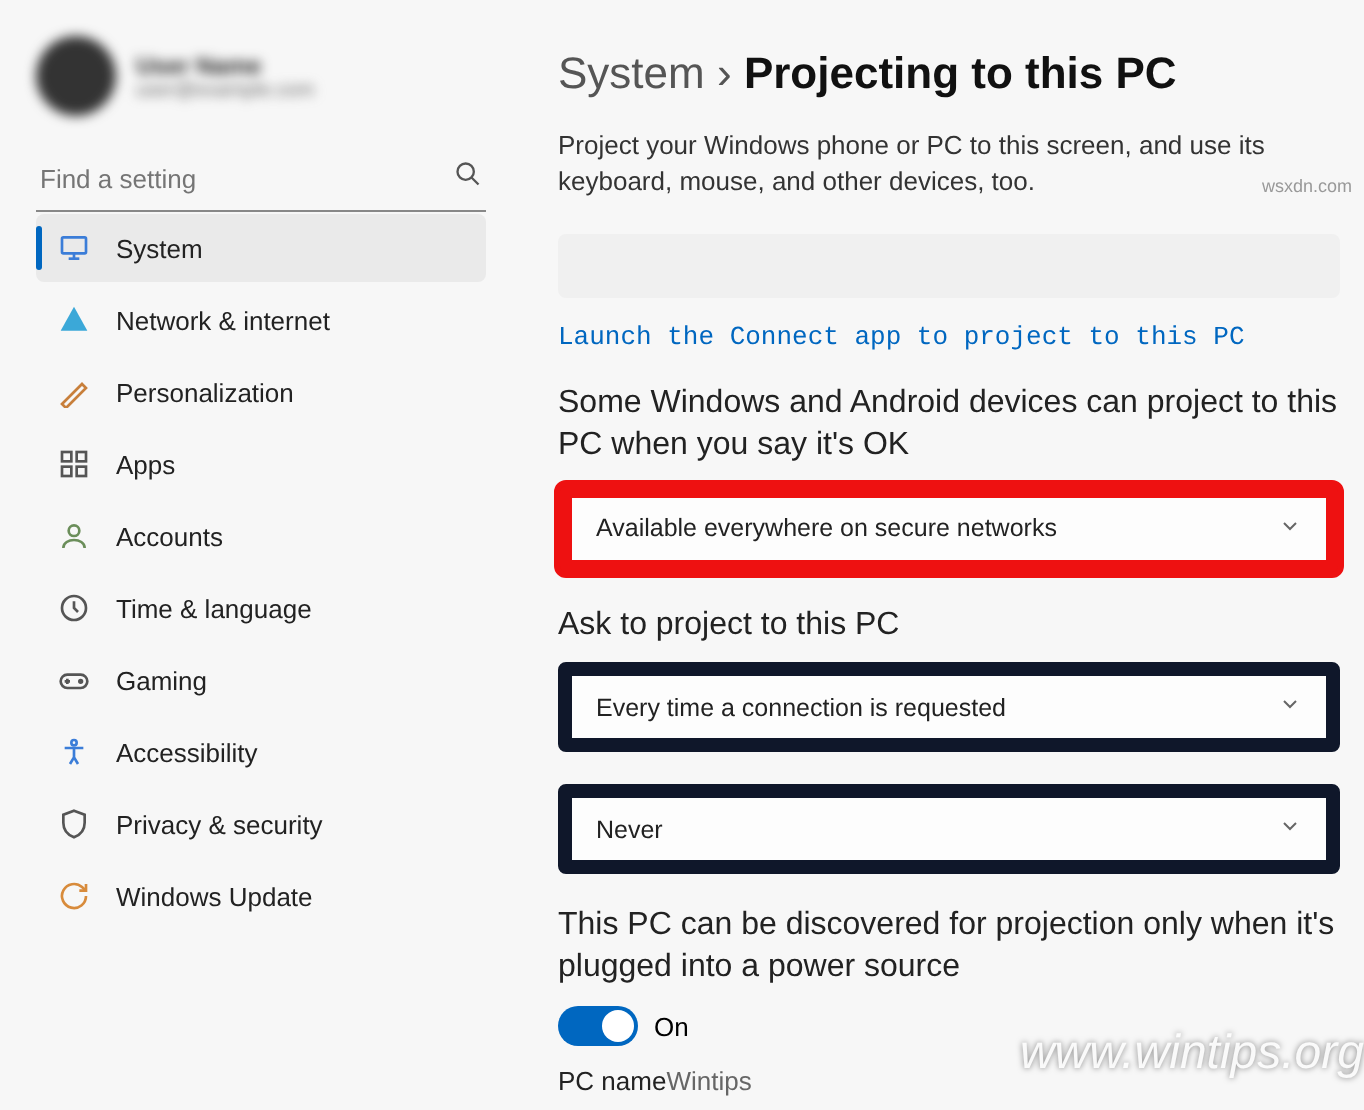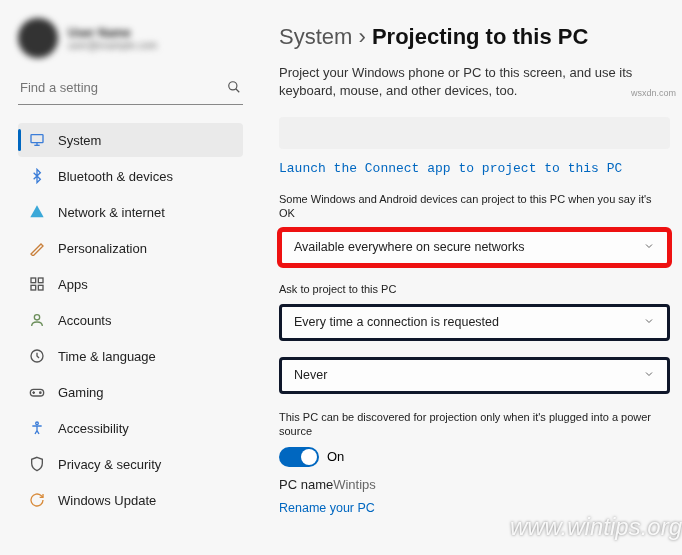--- a/index.html
+++ b/index.html
@@ -4,36 +4,36 @@
   <style>
     * { box-sizing: border-box; margin: 0; padding: 0; font-family: "Segoe UI", -apple-system, sans-serif; }
     body { width: 682px; height: 555px; background: #f7f7f7; overflow: hidden; position: relative; }
     .container { display: flex; height: 100%; }
     .sidebar { width: 255px; padding: 18px 12px 0 18px; flex-shrink: 0; }
     .profile { display: flex; align-items: center; gap: 10px; margin-bottom: 18px; filter: blur(3px); }
     .avatar { width: 40px; height: 40px; border-radius: 50%; background: #333; }
     .profile-text { font-size: 12px; }
     .profile-name { font-weight: 600; color: #222; }
     .profile-email { color: #666; font-size: 10px; }
-    .search-box { display: flex; align-items: flex-start; border-bottom: 1.5px solid #888; padding: 4px 2px 6px 2px; margin-bottom: 18px; gap: 16px; }
+    .search-box { display: flex; align-items: center; border-bottom: 1.5px solid #888; padding: 4px 2px 6px 2px; margin-bottom: 1px; gap: 16px; }
     .search-box input { border: none; outline: none; background: transparent; font-size: 13px; flex: 1; color: #333; }
     .search-icon { color: #555; }
     .nav { list-style: none; }
     .nav li { display: flex; align-items: center; gap: 12px; padding: 8px 10px; border-radius: 4px; font-size: 13px; color: #222; cursor: pointer; margin-bottom: 2px; }
     .nav li.active { background: #eaeaea; position: relative; }
     .nav li.active::before { content: ""; position: absolute; left: 0; top: 6px; bottom: 6px; width: 3px; background: #0067c0; border-radius: 2px; }
     .nav .icon { width: 18px; height: 18px; display: flex; align-items: center; justify-content: center; color: #555; }
     .main { flex: 1; padding: 24px 12px 0 24px; overflow-y: auto; }
     .breadcrumb { font-size: 22px; color: #555; margin-bottom: 14px; }
     .breadcrumb .current { font-weight: 700; color: #111; }
     .description { font-size: 13px; color: #333; margin-bottom: 18px; line-height: 1.35; }
     .info-banner { background: #f0f0f0; border-radius: 4px; height: 32px; margin-bottom: 12px; }
     .link { color: #0067c0; font-size: 13px; display: block; margin-bottom: 16px; cursor: pointer; font-family: Liberation Mono, monospace; }
-    .section-label { font-size: 11px; color: #222; margin-bottom: 8px; line-height: 1.3; }
-    .dropdown { display: flex; align-items: center; justify-content: space-between; border: 3px solid #0f172a; border-radius: 4px; background: #fdfdfd; padding: 8px 12px; font-size: 12.5px; color: #222; margin-bottom: 16px; cursor: pointer; }
+    .section-label { font-size: 16px; color: #222; margin-bottom: 8px; line-height: 1.3; }
+    .dropdown { display: flex; align-items: center; justify-content: space-between; border: 7px solid #0f172a; border-radius: 4px; background: #fdfdfd; padding: 8px 12px; font-size: 12.5px; color: #222; margin-bottom: 16px; cursor: pointer; }
     .dropdown.highlighted { outline: 3px solid #e11; outline-offset: -1px; border-color: #e11; }
     .chevron { color: #666; }
     .toggle-row { display: flex; align-items: center; gap: 8px; margin-bottom: 10px; }
     .toggle { width: 40px; height: 20px; background: #0067c0; border-radius: 10px; position: relative; cursor: pointer; }
     .toggle::after { content: ""; position: absolute; right: 2px; top: 2px; width: 16px; height: 16px; background: #fff; border-radius: 50%; }
     .toggle-label { font-size: 13px; }
     .pc-row { display: flex; font-size: 13px; margin-bottom: 6px; }
     .pc-label { color: #222; }
     .pc-value { color: #666; }
     .rename-link { font-size: 12.5px; color: #0067c0; cursor: pointer; }
@@ -67,28 +67,20 @@
             <svg width="16" height="16" viewBox="0 0 24 24" fill="none" stroke="#3b7dd8" stroke-width="2">
               <rect x="3" y="4" width="18" height="12" rx="1"></rect>
               <line x1="8" y1="20" x2="16" y2="20"></line>
               <line x1="12" y1="16" x2="12" y2="20"></line>
             </svg>
           </span>
         <span>System</span>
       </li>
       <li>
         <span class="icon">
-            <svg width="16" height="16" viewBox="0 0 24 24" fill="none" stroke="#3b7dd8" stroke-width="2">
-              <path d="M7 7l10 10-5 5V2l5 5L7 17"></path>
-            </svg>
-          </span>
-        <span>Bluetooth &amp; devices</span>
-      </li>
-      <li>
-        <span class="icon">
             <svg width="16" height="16" viewBox="0 0 24 24" fill="#3ba8d8">
               <path d="M12 2 L22 20 L2 20 Z"></path>
             </svg>
           </span>
         <span>Network &amp; internet</span>
       </li>
       <li>
         <span class="icon">
             <svg width="16" height="16" viewBox="0 0 24 24" fill="none" stroke="#c87f3b" stroke-width="2">
               <path d="M3 21l3-3 12-12 3 3-12 12-3 3z"></path>

